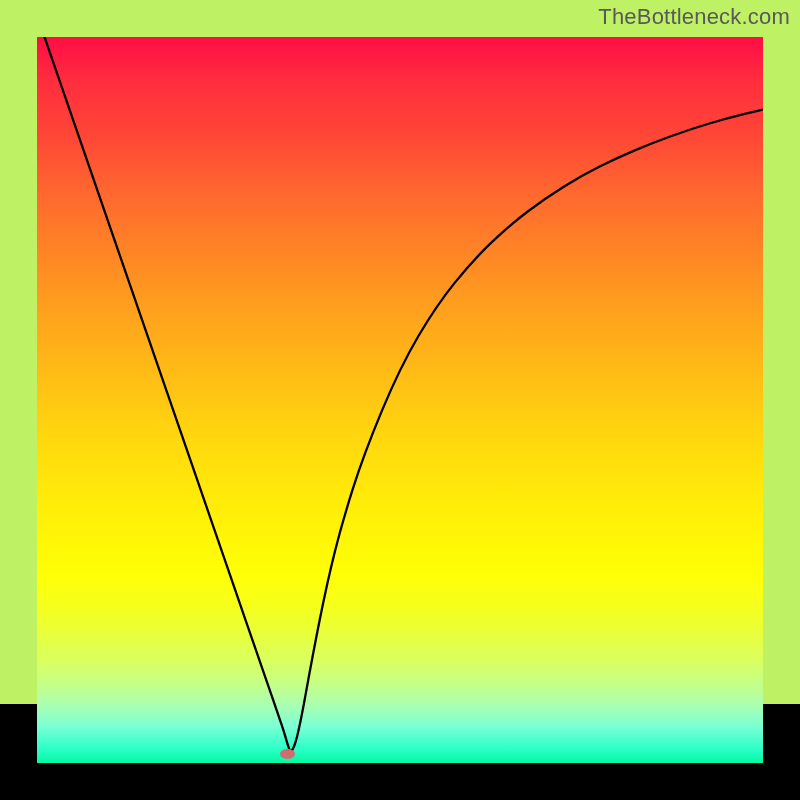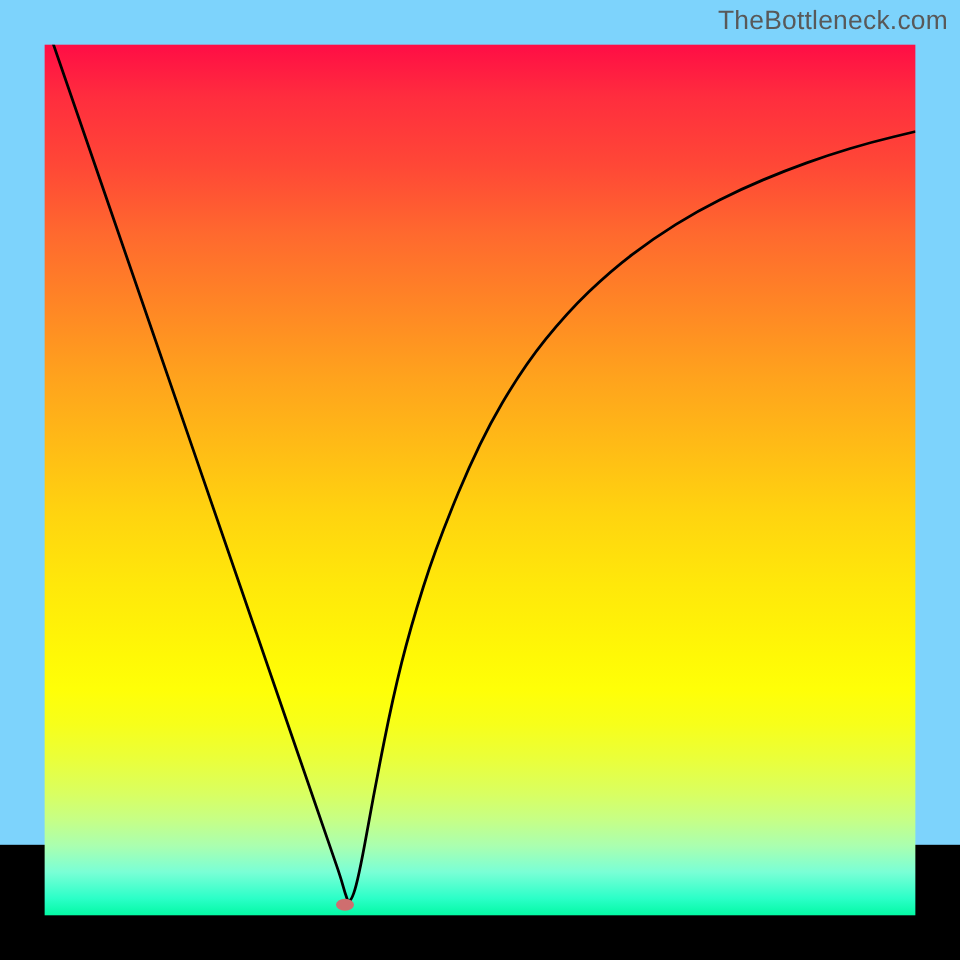--- a/index.html
+++ b/index.html
@@ -7,21 +7,21 @@
     padding: 0;
     width: 800px;
     height: 800px;
     overflow: hidden;
     background: #000;
     font-family: Arial, Helvetica, sans-serif;
   }
   .outer {
     width: 800px;
     height: 704px;
-    background: #7dd3fc;
+    background: #bef264;
     position: relative;
   }
   .plot-area {
     position: absolute;
     left: 37px;
     top: 37px;
     width: 726px;
     height: 726px;
     overflow: hidden;
   }

